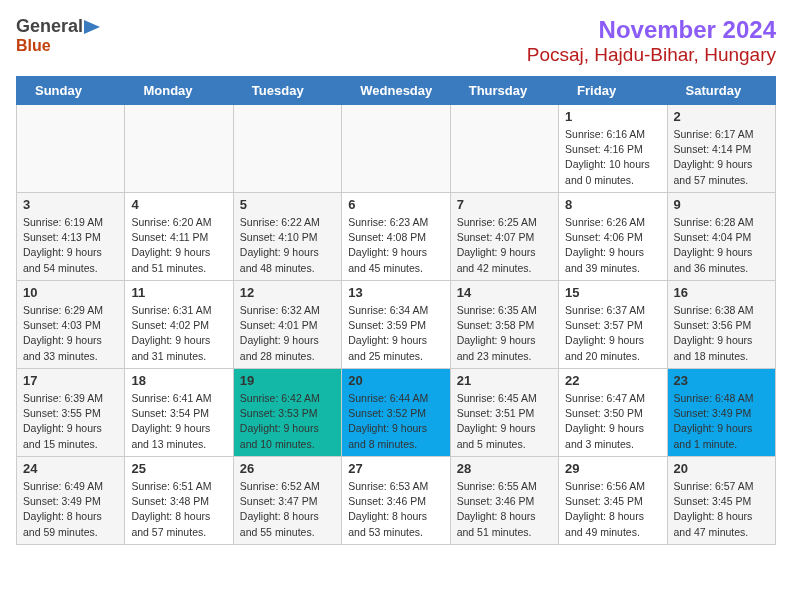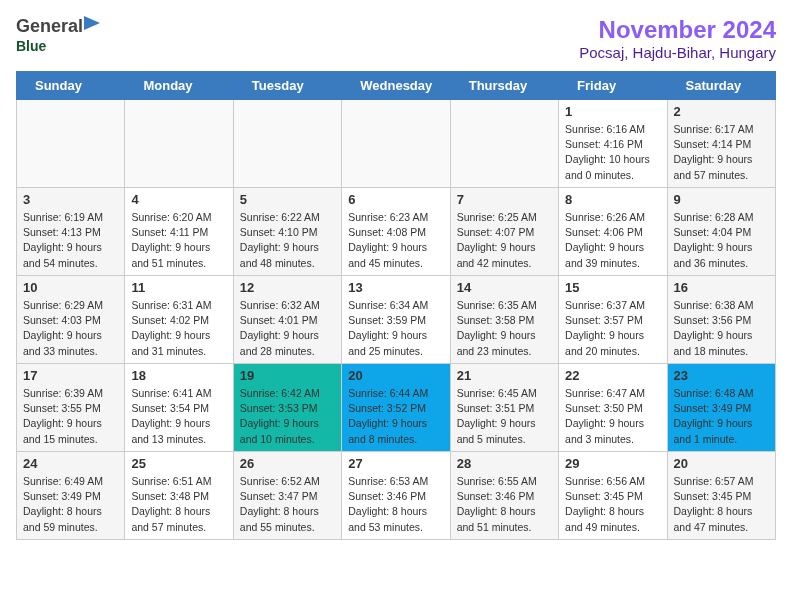--- a/index.html
+++ b/index.html
@@ -23,22 +23,22 @@
     }
     .title-area {
       text-align: right;
     }
     .month-title {
       font-size: 24px;
       font-weight: bold;
       color: #8b5cf6;
     }
     .subtitle {
-      font-size: 15px;
-      color: #4c1d95;
+      font-size: 19px;
+      color: #b91c1c;
     }
     .calendar {
       width: 100%;
       border-collapse: collapse;
       table-layout: fixed;
     }
     .calendar th {
       background-color: #3a7abf;
       color: #fff;
       text-align: left;
@@ -70,31 +70,31 @@
     .day-info {
       font-size: 10.5px;
       line-height: 1.45;
       color: #333;
     }
     .empty-cell {
       background: #f9f9f9 !important;
     }
     .logo-row {
       display: flex;
-      align-items: flex-start;
+      align-items: center;
     }
     .logo-text-general {
       font-size: 18px;
       font-weight: bold;
       color: #444;
     }
     .logo-text-blue {
-      font-size: 14px;
-      font-weight: bold;
-      color: #14532d;
+      font-size: 16px;
+      font-weight: bold;
+      color: #c2410c;
     }
   </style>
 </head>
 <body>
 
 <div class="header">
   <div class="logo">
     <div class="logo-row">
       <span class="logo-text-general">General</span>
       <svg width="16" height="14" viewBox="0 0 16 14" style="margin-left:1px;vertical-align:middle;">

